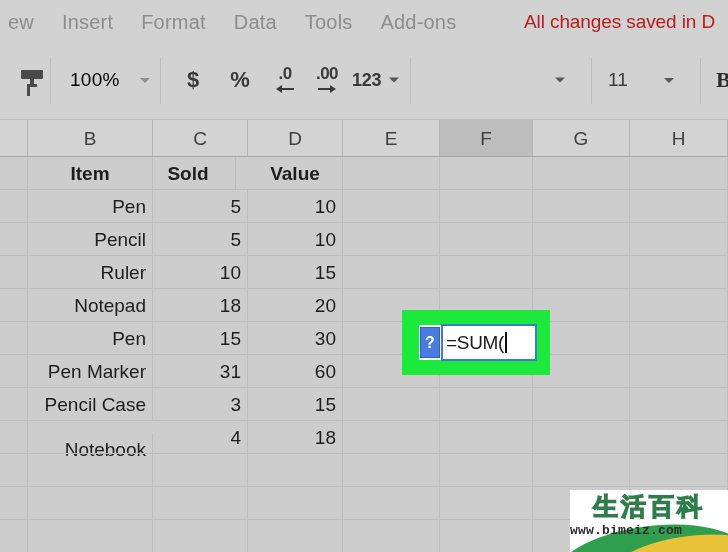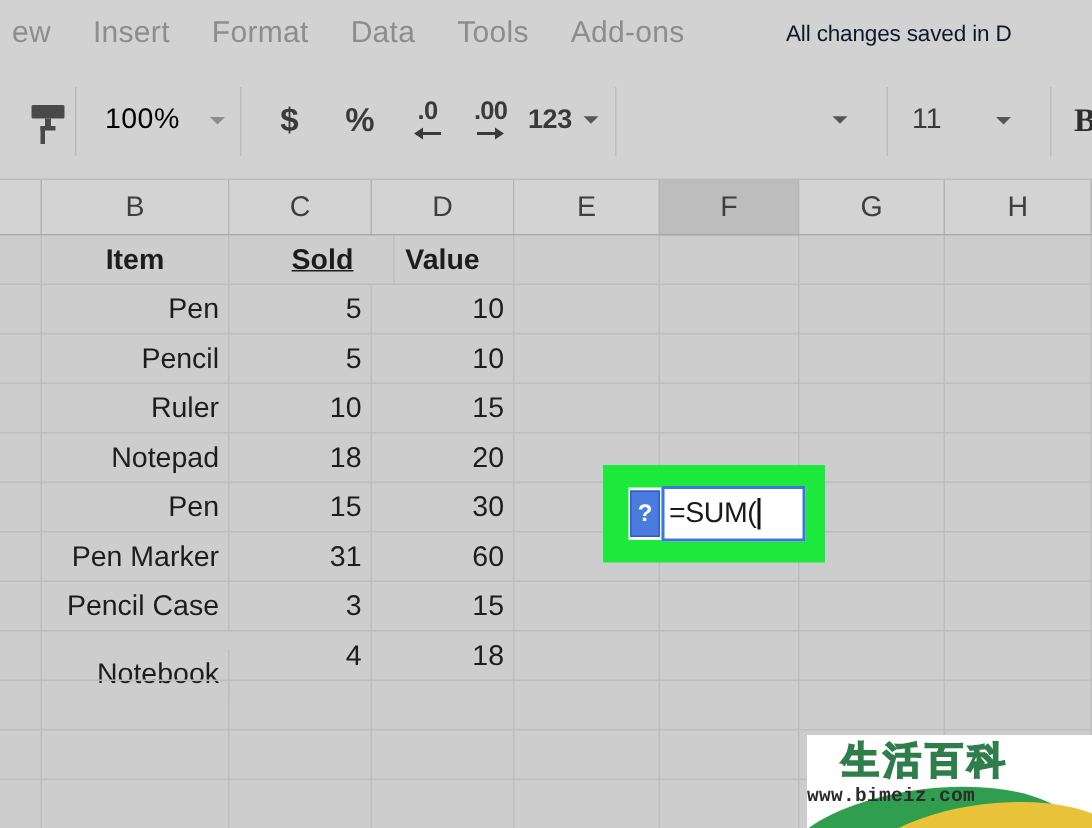--- a/index.html
+++ b/index.html
@@ -21,21 +21,21 @@
     position:absolute;left:-6px;top:0;height:44px;
     display:flex;align-items:center;
   }
   .menu-item{
     color:#8d8d8d;font-size:20px;padding:0 14px;letter-spacing:.2px;
     white-space:nowrap;
   }
   .saved-text{
     position:absolute;left:524px;top:0;height:44px;
     display:flex;align-items:center;
-    font-size:15px;color:#0f172a;white-space:nowrap;
+    font-size:19px;color:#b91c1c;white-space:nowrap;
     letter-spacing:-.1px;
   }
 
   
   .toolbar{
     position:absolute;left:0;top:44px;width:728px;height:75px;
     background:#d2d2d2;
     border-bottom:1px solid #bdbdbd;
   }
   .tb-inner{position:absolute;left:0;top:0;right:0;height:72px;}
@@ -153,21 +153,20 @@
   }
   .caretbar{
     display:inline-block;width:2px;height:21px;background:#111;
     margin-left:1px;vertical-align:middle;
   }
 
   
   .watermark{
     position:absolute;right:0;bottom:0;width:158px;height:62px;
     overflow:hidden;
-    padding-left:32px;
   }
   .wm-white{
     position:absolute;inset:0;background:#ffffff;
   }
   .wm-green{
     position:absolute;left:-20px;bottom:-26px;width:200px;height:52px;
     background:#2f9e4f;border-radius:60% 60% 0 0 / 100% 100% 0 0;
     transform:rotate(-7deg);
   }
   .wm-yellow{
@@ -291,21 +290,21 @@
       <div class="colhead-cell active" style="left:440px;width:93px;">F</div>
       <div class="colhead-cell" style="left:533px;width:97px;">G</div>
       <div class="colhead-cell" style="left:630px;width:98px;">H</div>
       <div class="colheader-bottom"></div>
     </div>
 
     <div class="gridwrap" id="gridrows">
         <div class="row" style="top: 0px;">
           <div class="cell" style="left: 0px; width: 28px;"></div>
           <div class="cell hdr" style="left: 28px; width: 125px;">Item</div>
-          <div class="cell hdr" style="left: 168px; width: 95px; text-decoration: underline;">Sold</div>
+          <div class="cell hdr" style="left: 141px; width: 95px;">Sold</div>
           <div class="cell hdr" style="left: 248px; width: 95px;">Value</div>
           <div class="cell" style="left: 343px; width: 97px;"></div>
           <div class="cell" style="left: 440px; width: 93px;"></div>
           <div class="cell" style="left: 533px; width: 97px;"></div>
           <div class="cell" style="left: 630px; width: 98px;"></div>
           <div class="row-line"></div>
         </div>
         <div class="row" style="top: 33px;">
           <div class="cell" style="left: 0px; width: 28px;"></div>
           <div class="cell r" style="left: 28px; width: 125px;">Pen</div>

